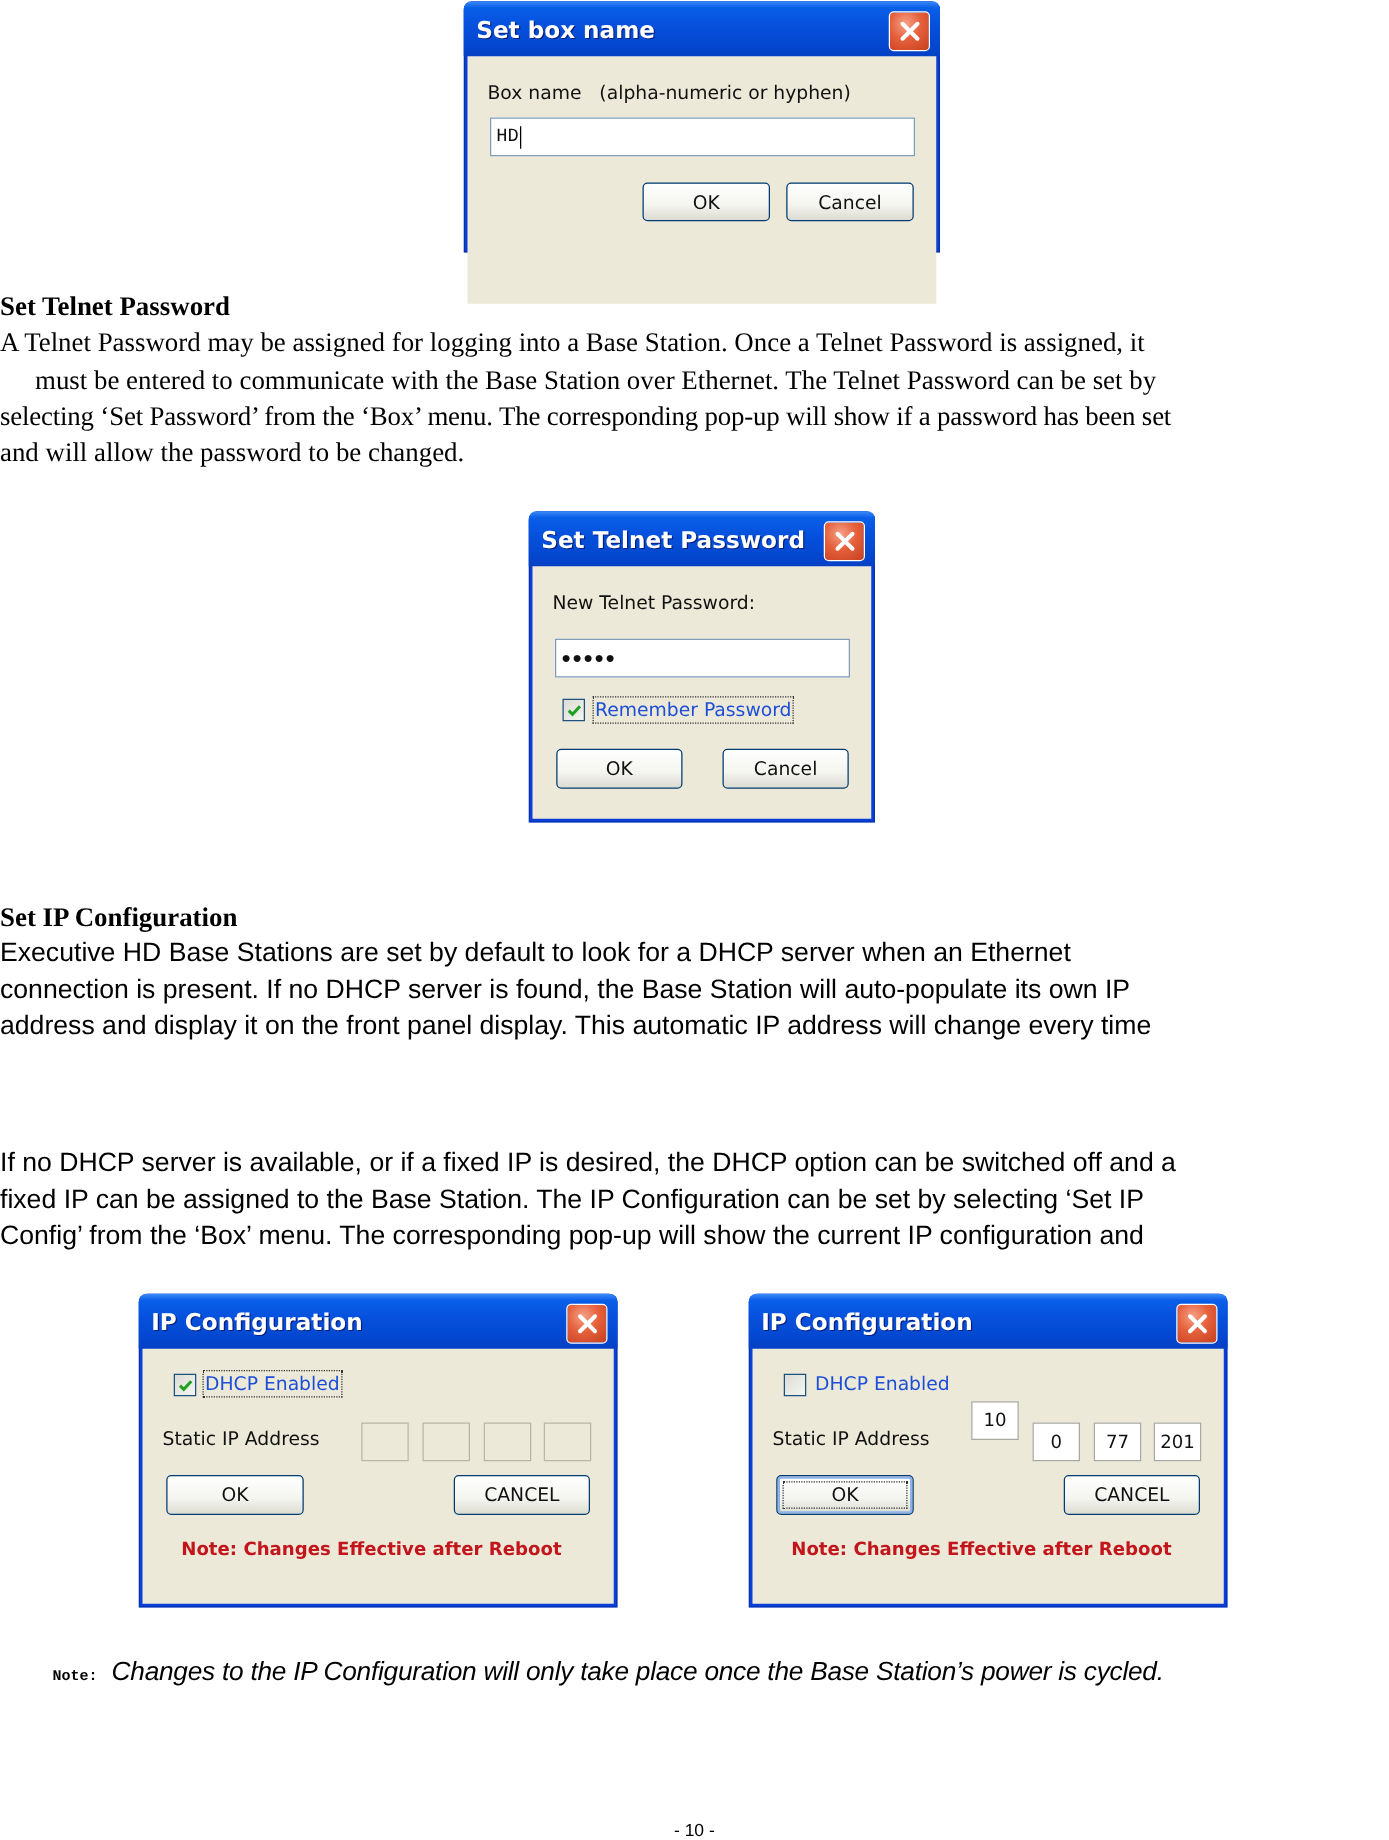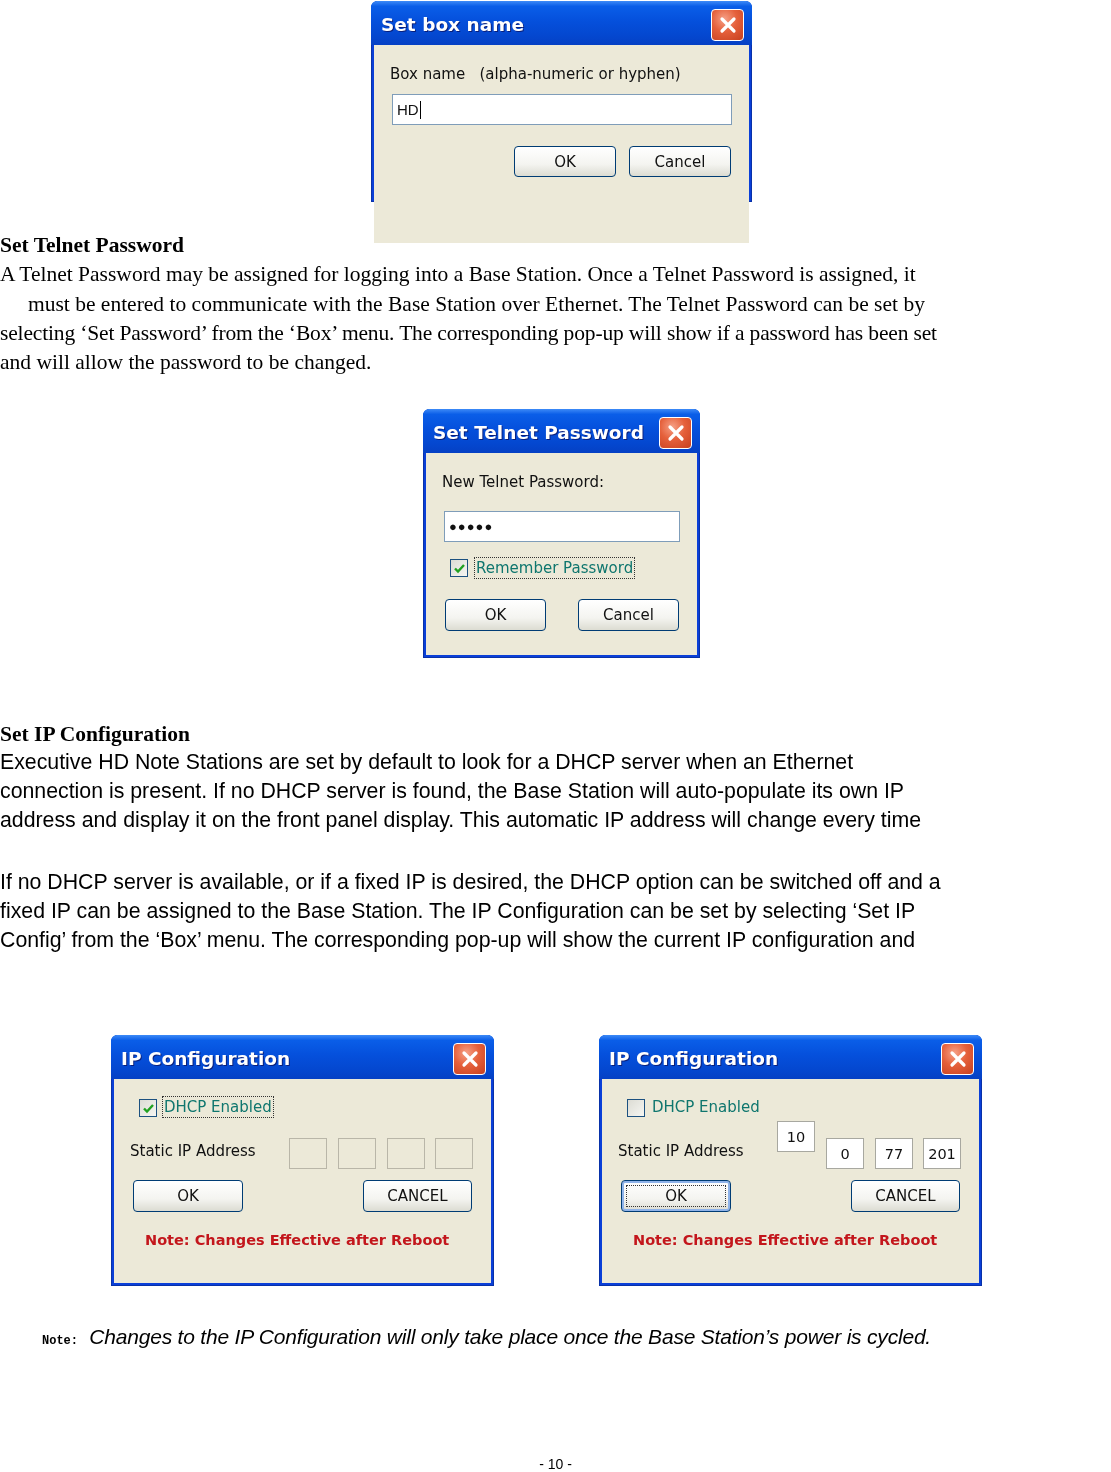--- a/index.html
+++ b/index.html
@@ -48,21 +48,21 @@
     background: #ece9d8;
     position: relative;
     font-family: "DejaVu Sans", sans-serif;
     font-size: 15px;
     color: #111;
   }
   .xp-input {
     position: absolute;
     background: #fff;
     border: 1px solid #7f9db9;
-    font-family: Liberation Sans, sans-serif;
+    font-family: Liberation Mono, monospace;
     font-size: 15px;
     color: #111;
     display: flex; align-items: center;
   }
   .xp-btn {
     position: absolute;
     background: linear-gradient(to bottom, #ffffff 0%, #f4f4f0 60%, #dcdcd2 100%);
     border: 1px solid #003c74;
     border-radius: 4px;
     font-family: "DejaVu Sans", sans-serif;
@@ -79,21 +79,21 @@
     width: 18px; height: 18px;
     border: 1px solid #1c5180;
     background: linear-gradient(135deg, #dcdcd4 0%, #f6f6f2 100%);
     display: flex; align-items: center; justify-content: center;
   }
   .xp-check svg { width: 13px; height: 13px; }
   .check-label {
     position: absolute;
     font-family: "DejaVu Sans", sans-serif;
     font-size: 15px;
-    color: #0f766e;
+    color: #1d4ed8;
     white-space: nowrap;
   }
   .check-label.focus { outline: 1px dotted #333; outline-offset: 1px; }
   .lbl { position: absolute; white-space: nowrap; }
   .ip-box {
     position: absolute;
     width: 38px; height: 31px;
     background: #fff;
     border: 1px solid #a8a8a0;
     display: flex; align-items: center; justify-content: center;
@@ -172,25 +172,25 @@
         <span>OK</span>
       </div>
     <div class="xp-btn" style="left:152px; top:146px; width:101px; height:32px;">
         <span>Cancel</span>
       </div>
   </div>
 </div>
 
 <div class="abs serif heading" style="left:0; top:720px;">Set IP Configuration</div>
 <div class="abs sans" style="left:0; top:748px; width:1111px;">
-  <div style="white-space:nowrap;">Executive HD Note Stations are set by default to look for a DHCP server when an Ethernet</div>
+  <div style="white-space:nowrap;">Executive HD Base Stations are set by default to look for a DHCP server when an Ethernet</div>
   <div style="white-space:nowrap;">connection is present. If no DHCP server is found, the Base Station will auto-populate its own IP</div>
   <div style="white-space:nowrap;">address and display it on the front panel display. This automatic IP address will change every time</div>
 </div>
-<div class="abs sans" style="left:0; top:868px; width:1001px;">
+<div class="abs sans" style="left:0; top:916px; width:1001px;">
   <div style="white-space:nowrap;">If no DHCP server is available, or if a fixed IP is desired, the DHCP option can be switched off and a</div>
   <div style="white-space:nowrap;">fixed IP can be assigned to the Base Station. The IP Configuration can be set by selecting ‘Set IP</div>
   <div style="white-space:nowrap;">Config’ from the ‘Box’ menu. The corresponding pop-up will show the current IP configuration and</div>
 </div>
 
 <div class="dlg" style="left:111px; top:1035px; width:383px; height:251px;">
   <div class="titlebar">
     <div class="title">IP Configuration</div>
     <div class="close" style="left:342px;">
       <svg viewBox="0 0 20 20">

